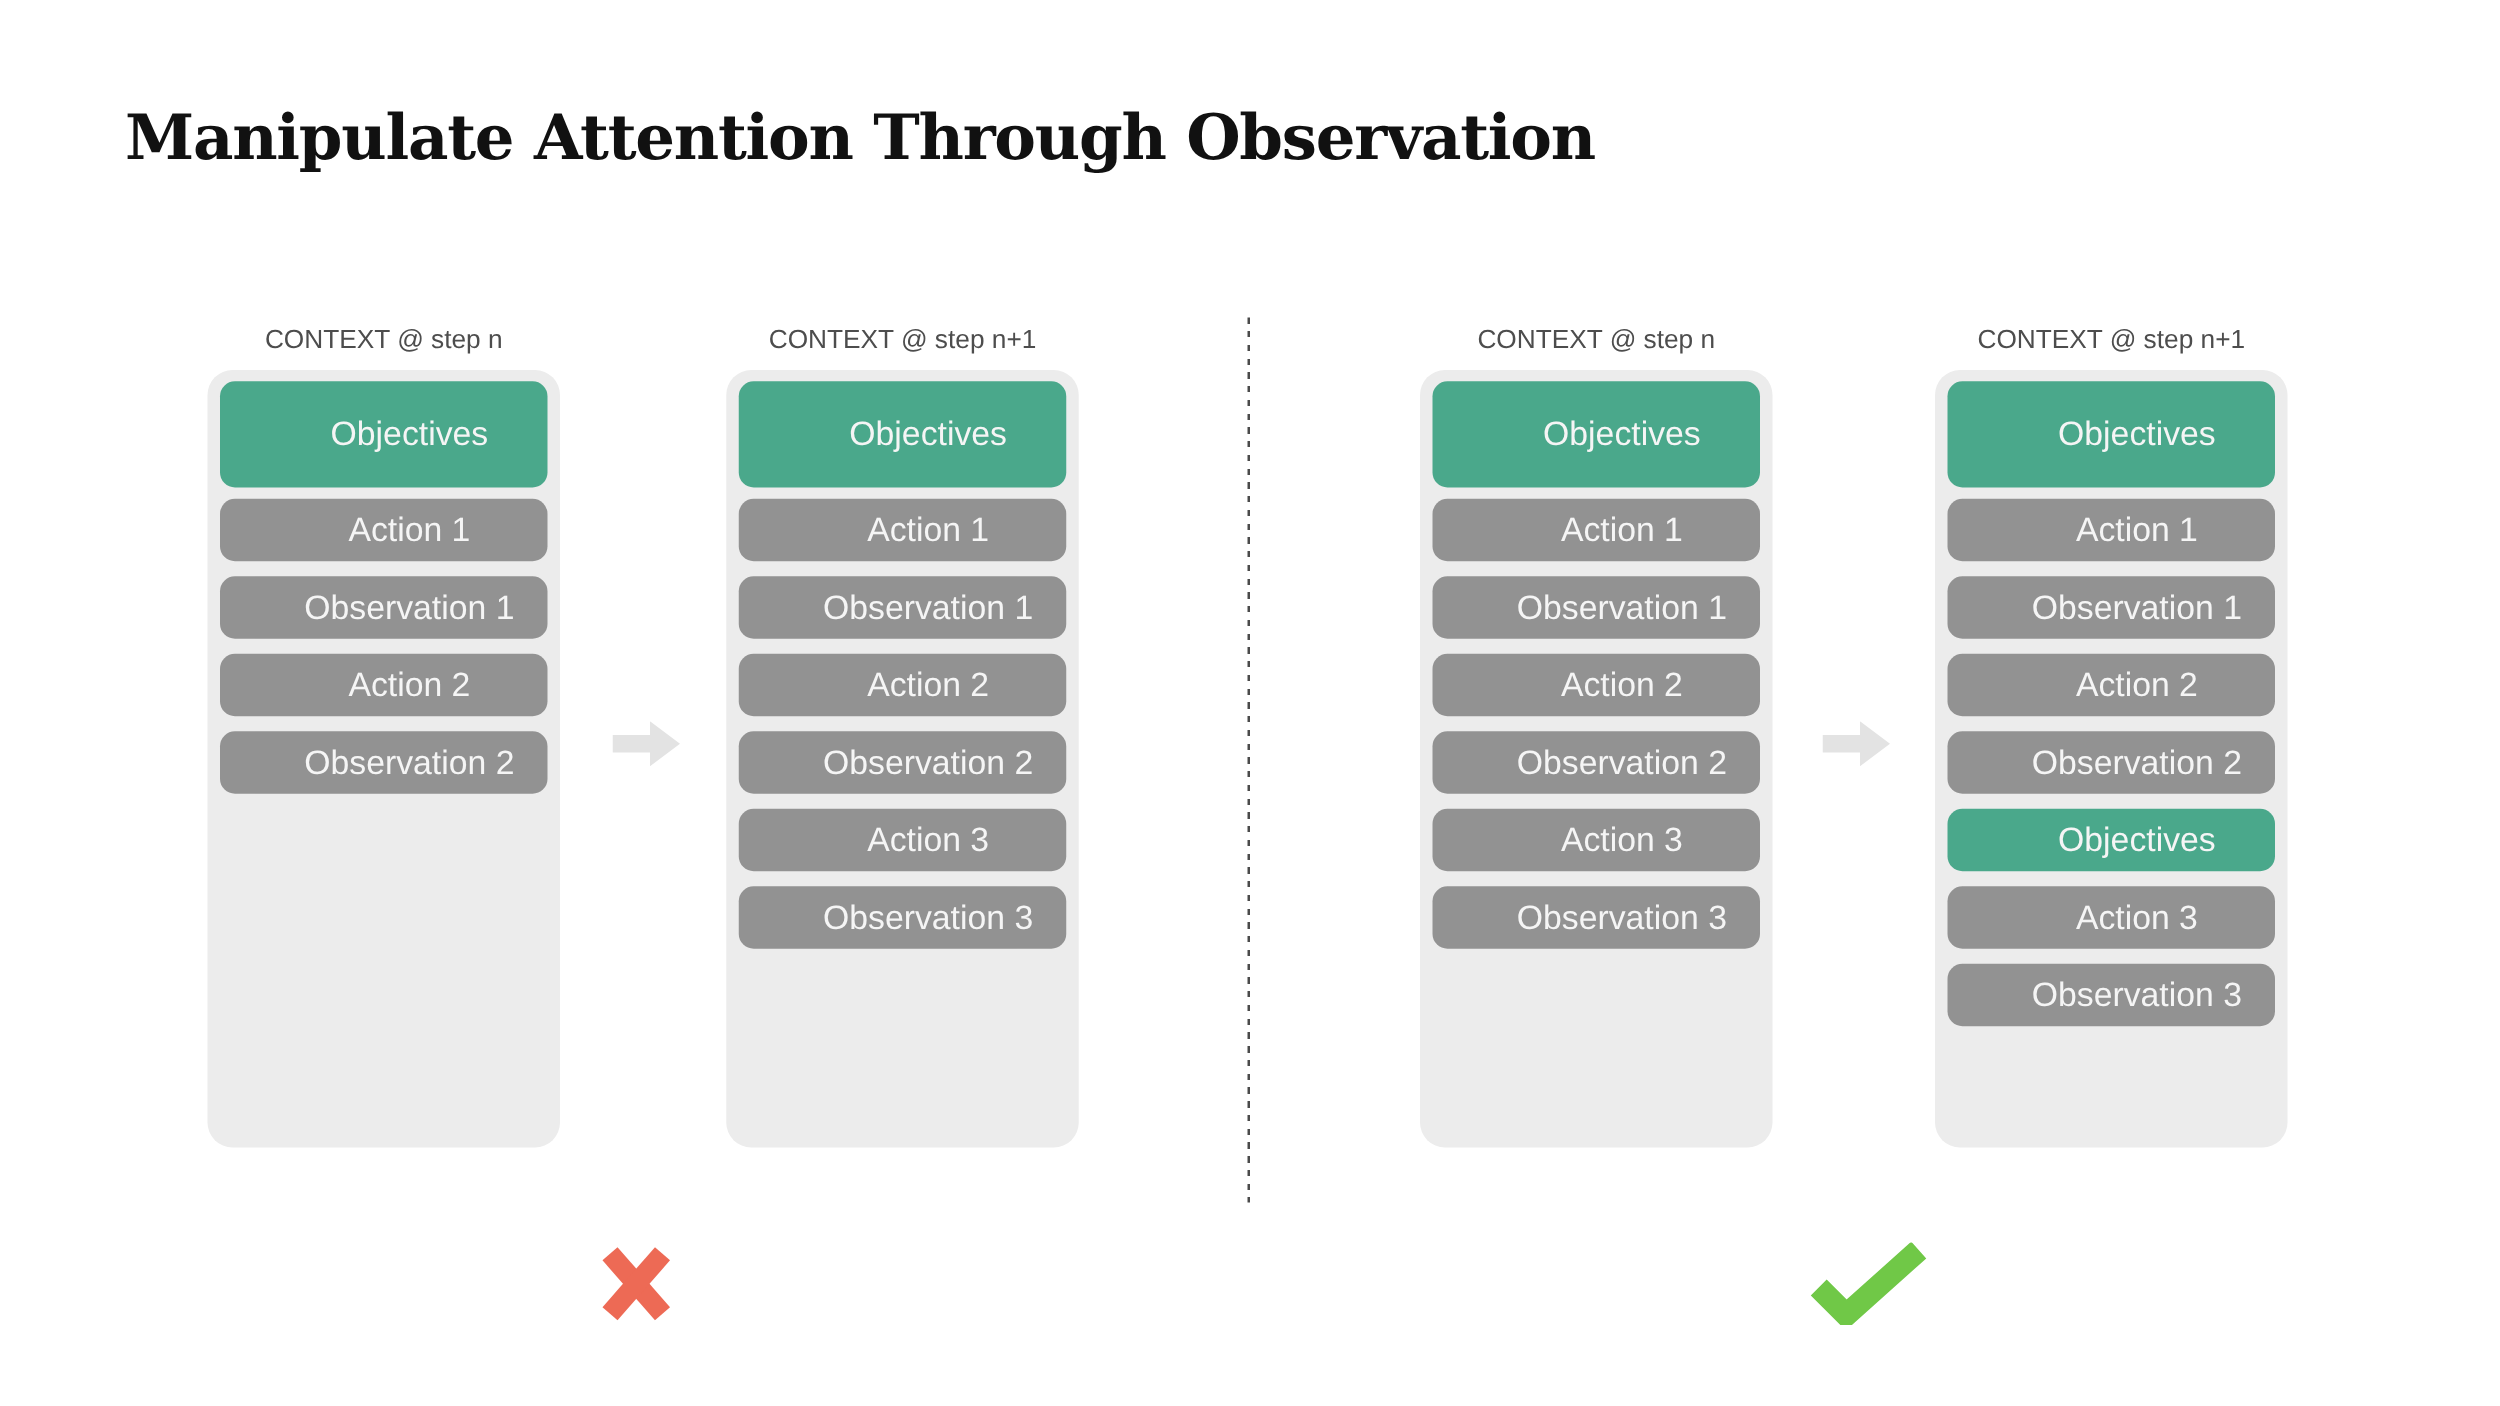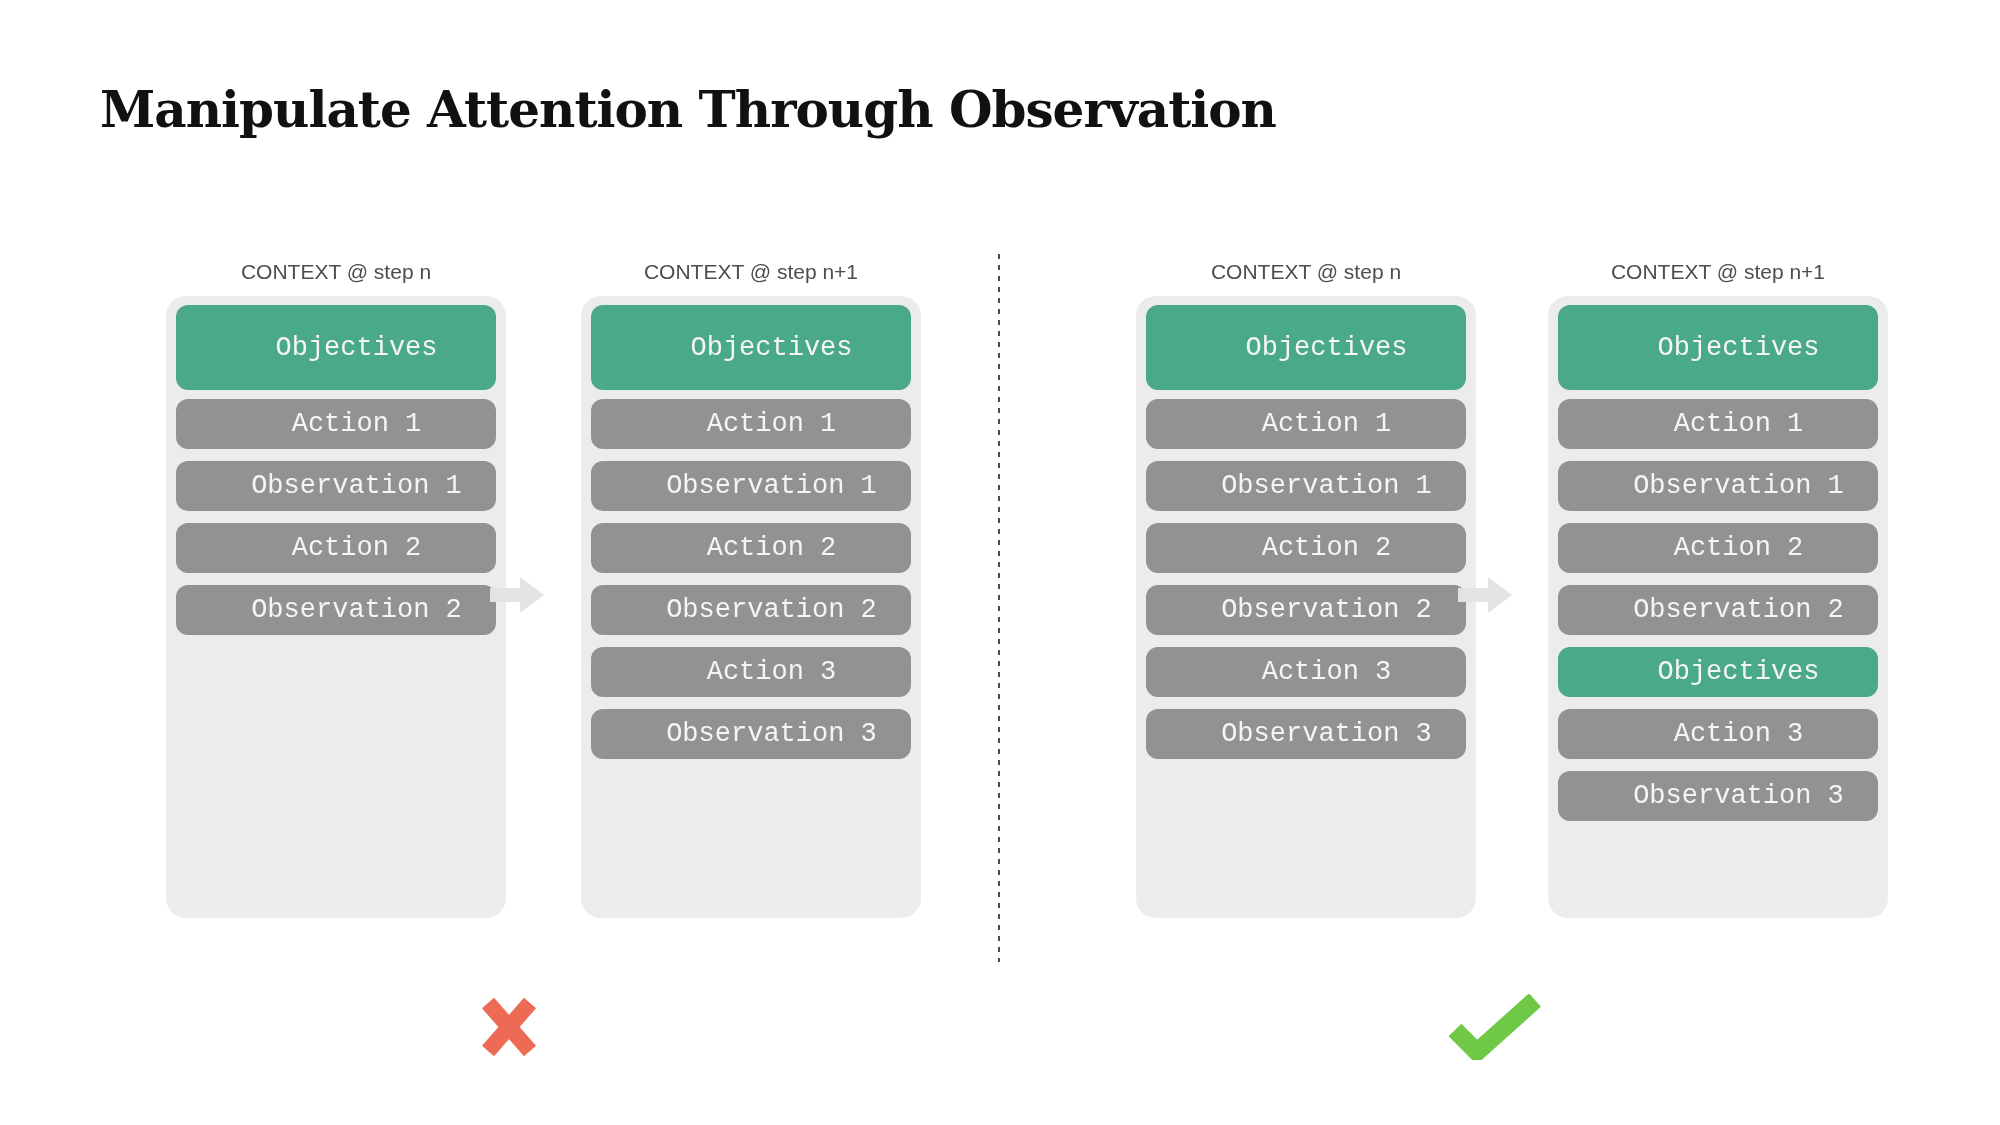--- a/index.html
+++ b/index.html
@@ -26,21 +26,21 @@
   .title{
     position:absolute;
     left:100px; top:80px;
     font-family:"DejaVu Serif", serif;
     font-weight:700;
     font-size:50px;
     letter-spacing:-1px;
     color:var(--title_text);
     white-space:nowrap;
   }
-  .col{position:absolute; top:258px; width:340px;}
+  .col{position:absolute; top:258px; width:282px;}
   .col.c1{left:166px;}
   .col.c2{left:581px;}
   .col.c3{left:1136px;}
   .col.c4{left:1548px;}
   .panel-header{
     font-family:"Liberation Sans", sans-serif;
     font-size:21px;
     color:var(--header_text);
     text-align:center;
     height:28px;
@@ -55,21 +55,21 @@
     padding:9px 10px;
   }
   .block{
     height:50px;
     border-radius:12px;
     margin-bottom:12px;
     display:flex;
     align-items:center;
     justify-content:center;
     color:var(--block_text);
-    font-family:Liberation Mono, monospace;
+    font-family:Liberation Sans, sans-serif;
     font-size:27px;
     white-space:nowrap;
     padding-left:41px;
   }
   .block.tall{height:85px; margin-bottom:9px;}
   .block.objective{background:var(--objective);}
   .block.step{background:var(--step);}
   .arrow{position:absolute; top:577px; width:54px; height:36px;}
   .arrow.a1{left:490px;}
   .arrow.a2{left:1458px;}

